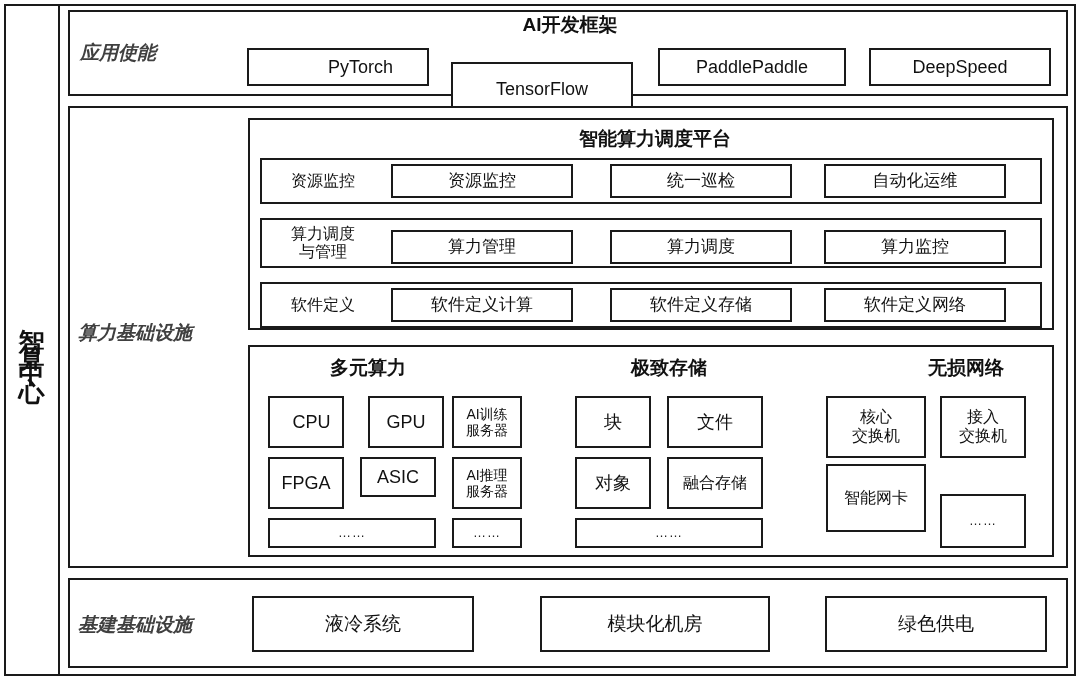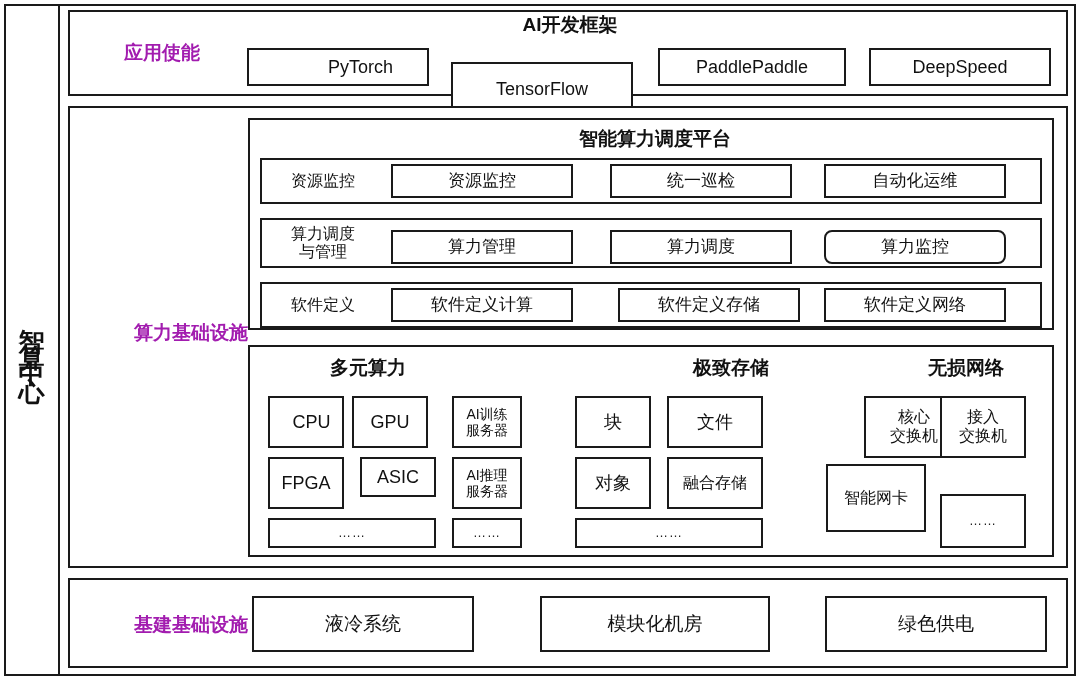--- a/index.html
+++ b/index.html
@@ -70,24 +70,25 @@
     position: absolute;
     box-sizing: border-box;
     border: 2px solid #1a1a1a;
     background: #ffffff;
   }
 
   .band-label {
     position: absolute;
     font-size: 19px;
     font-weight: 700;
-    color: #a21caf;
+    color: #404040;
     white-space: nowrap;
     line-height: 1.2;
-    text-align: right;
+    text-align: left;
+    font-style: italic;
   }
 
   .panel-title {
     position: absolute;
     font-size: 19px;
     font-weight: 600;
     color: #111;
     white-space: nowrap;
     text-align: center;
   }
@@ -145,58 +146,58 @@
   <div class="row-label" style="left:268px; top:158px; width:110px; height:46px;">资源监控</div>
   <div class="bx f17" style="left:391px; top:164px; width:182px; height:34px;">资源监控</div>
   <div class="bx f17" style="left:610px; top:164px; width:182px; height:34px;">统一巡检</div>
   <div class="bx f17" style="left:824px; top:164px; width:182px; height:34px;">自动化运维</div>
 
   <div class="band" style="left:260px; top:218px; width:782px; height:50px;"></div>
   <div class="row-label two-line" style="left:268px; top:218px; width:110px; height:50px;">算力调度
 与管理</div>
   <div class="bx f17" style="left:391px; top:230px; width:182px; height:34px;">算力管理</div>
   <div class="bx f17" style="left:610px; top:230px; width:182px; height:34px;">算力调度</div>
-  <div class="bx f17" style="left:824px; top:230px; width:182px; height:34px;border-radius:8px;">算力监控</div>
+  <div class="bx f17" style="left:824px; top:230px; width:182px; height:34px;">算力监控</div>
 
   <div class="band" style="left:260px; top:282px; width:782px; height:46px;"></div>
   <div class="row-label" style="left:268px; top:282px; width:110px; height:46px;">软件定义</div>
   <div class="bx f17" style="left:391px; top:288px; width:182px; height:34px;">软件定义计算</div>
-  <div class="bx f17" style="left:610px; top:288px; width:182px; height:34px;margin-left:8px;">软件定义存储</div>
+  <div class="bx f17" style="left:610px; top:288px; width:182px; height:34px;">软件定义存储</div>
   <div class="bx f17" style="left:824px; top:288px; width:182px; height:34px;">软件定义网络</div>
 
   <div class="band" style="left:248px; top:345px; width:806px; height:212px;"></div>
 
   <div class="panel-title" style="left:268px; top:355px; width:200px;">多元算力</div>
 
   <div class="bx f18" style="left:268px; top:396px; width:76px; height:52px;padding-left:11px;">CPU</div>
-  <div class="bx f18" style="left:352px; top:396px; width:76px; height:52px;text-align:right;">GPU</div>
+  <div class="bx f18" style="left:368px; top:396px; width:76px; height:52px;text-align:right;">GPU</div>
   <div class="bx f14 two-line" style="left:452px; top:396px; width:70px; height:52px;">AI训练
 服务器</div>
 
   <div class="bx f18" style="left:268px; top:457px; width:76px; height:52px;">FPGA</div>
   <div class="bx f18" style="left:360px; top:457px; width:76px; height:40px;">ASIC</div>
   <div class="bx f14 two-line" style="left:452px; top:457px; width:70px; height:52px;">AI推理
 服务器</div>
 
   <div class="bx dots" style="left:268px; top:518px; width:168px; height:30px;">……</div>
   <div class="bx dots" style="left:452px; top:518px; width:70px; height:30px;">……</div>
 
-  <div class="panel-title" style="left:569px; top:355px; width:200px;text-align:right;">极致存储</div>
+  <div class="panel-title" style="left:569px; top:355px; width:200px;">极致存储</div>
 
   <div class="bx f18" style="left:575px; top:396px; width:76px; height:52px;">块</div>
   <div class="bx f18" style="left:667px; top:396px; width:96px; height:52px;">文件</div>
 
   <div class="bx f18" style="left:575px; top:457px; width:76px; height:52px;">对象</div>
   <div class="bx f16" style="left:667px; top:457px; width:96px; height:52px;">融合存储</div>
 
   <div class="bx dots" style="left:575px; top:518px; width:188px; height:30px;">……</div>
 
   <div class="panel-title" style="left:866px; top:355px; width:200px;">无损网络</div>
 
-  <div class="bx f16 two-line" style="left:826px; top:396px; width:100px; height:62px;margin-left:38px;">核心
+  <div class="bx f16 two-line" style="left:826px; top:396px; width:100px; height:62px;">核心
 交换机</div>
   <div class="bx f16 two-line" style="left:940px; top:396px; width:86px; height:62px;">接入
 交换机</div>
 
   <div class="bx f16" style="left:826px; top:464px; width:100px; height:68px;">智能网卡</div>
   <div class="bx dots" style="left:940px; top:494px; width:86px; height:54px;">……</div>
 
   <div class="band" style="left:68px; top:578px; width:1000px; height:90px;"></div>
 
   <div class="band-label" style="left:78px; top:614px; width:170px;">基建基础设施</div>

